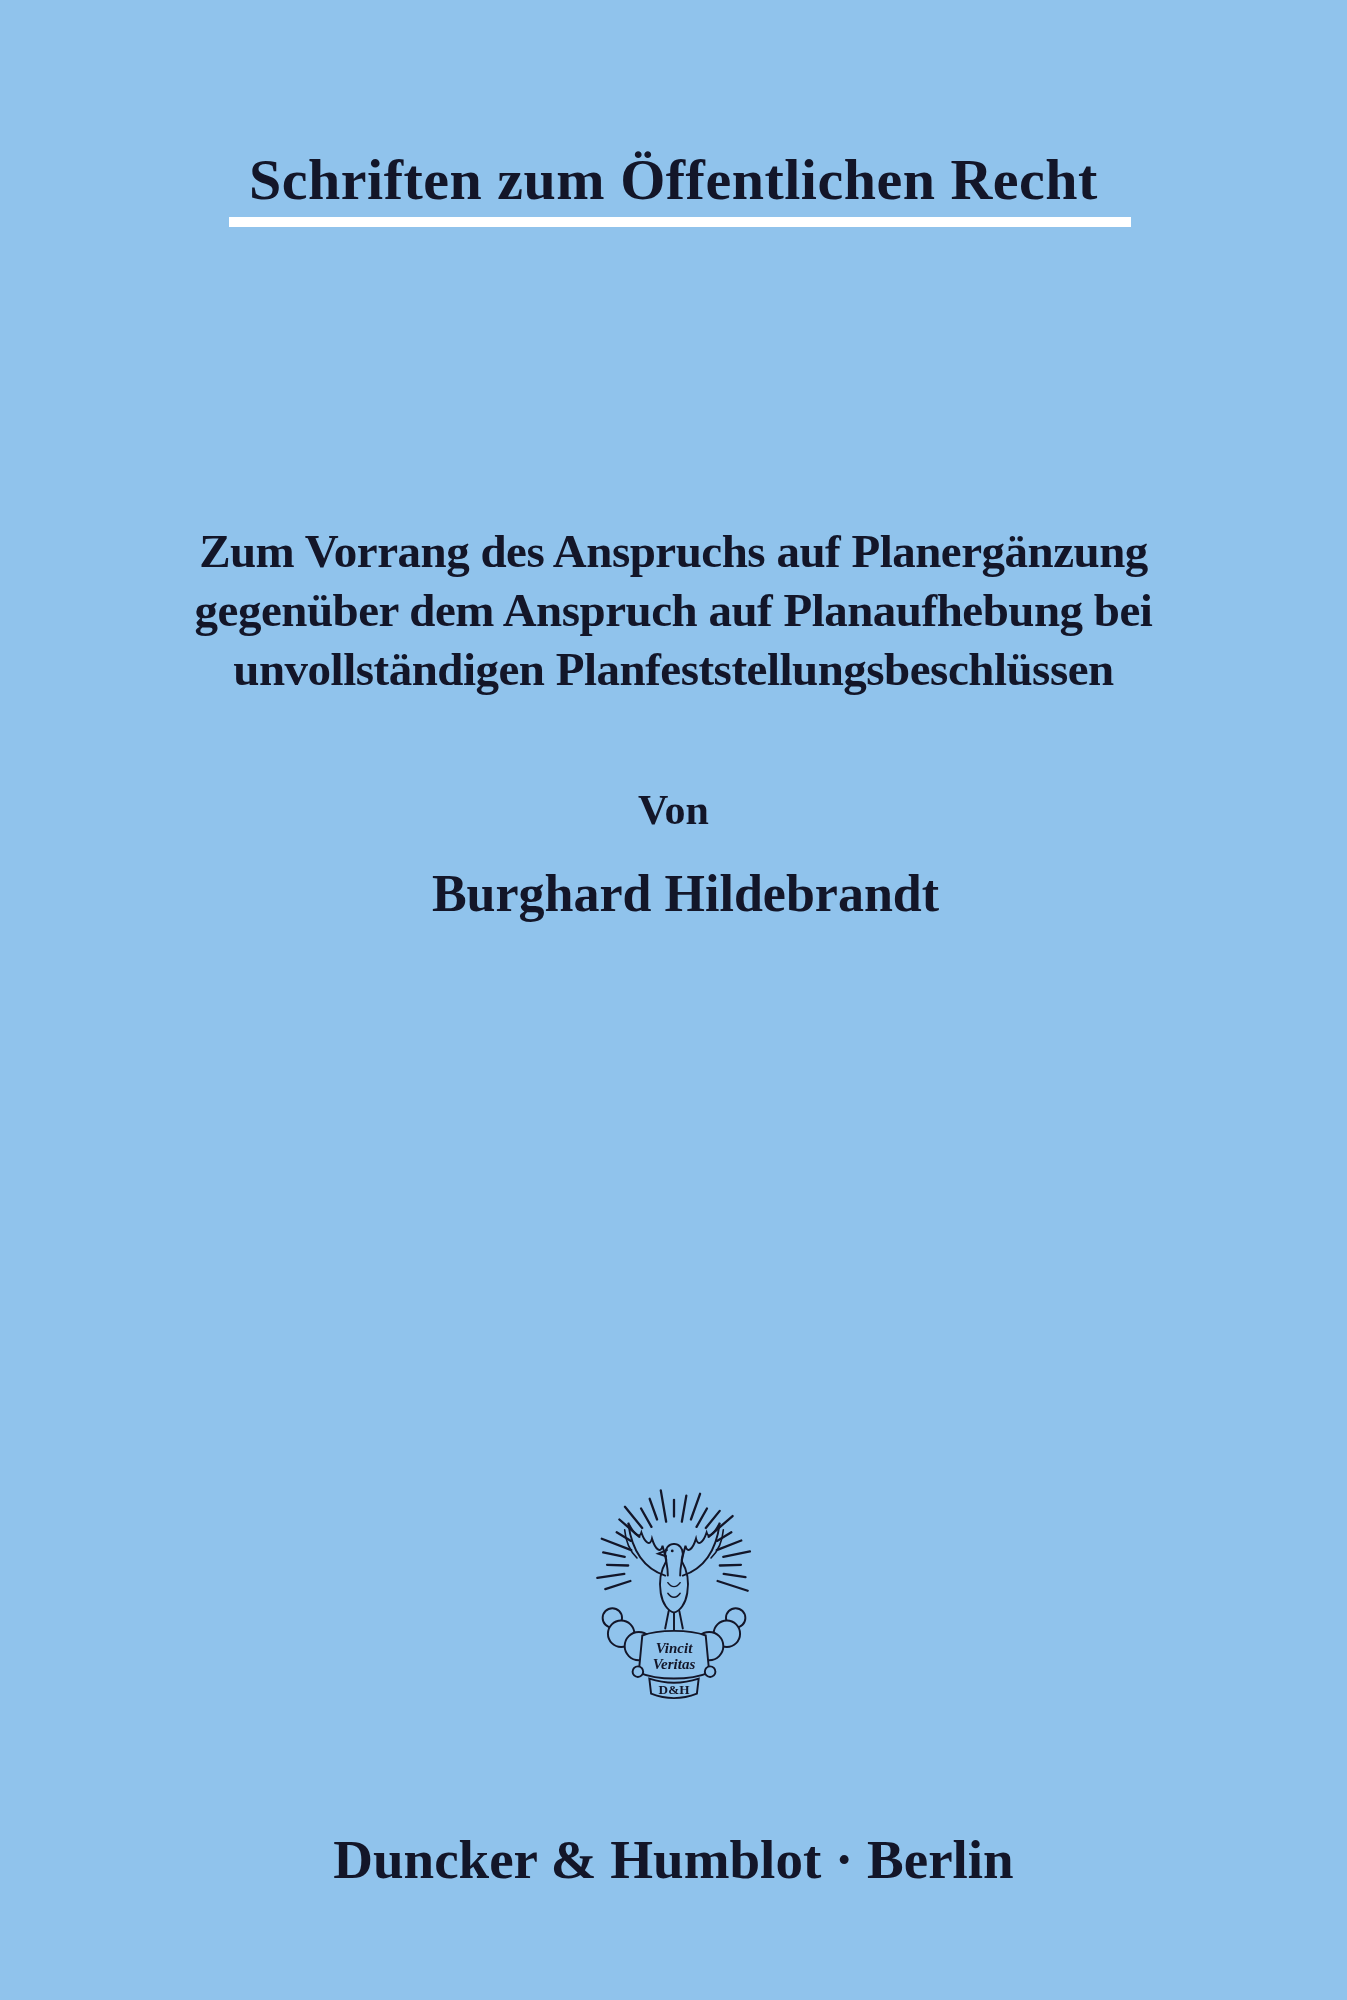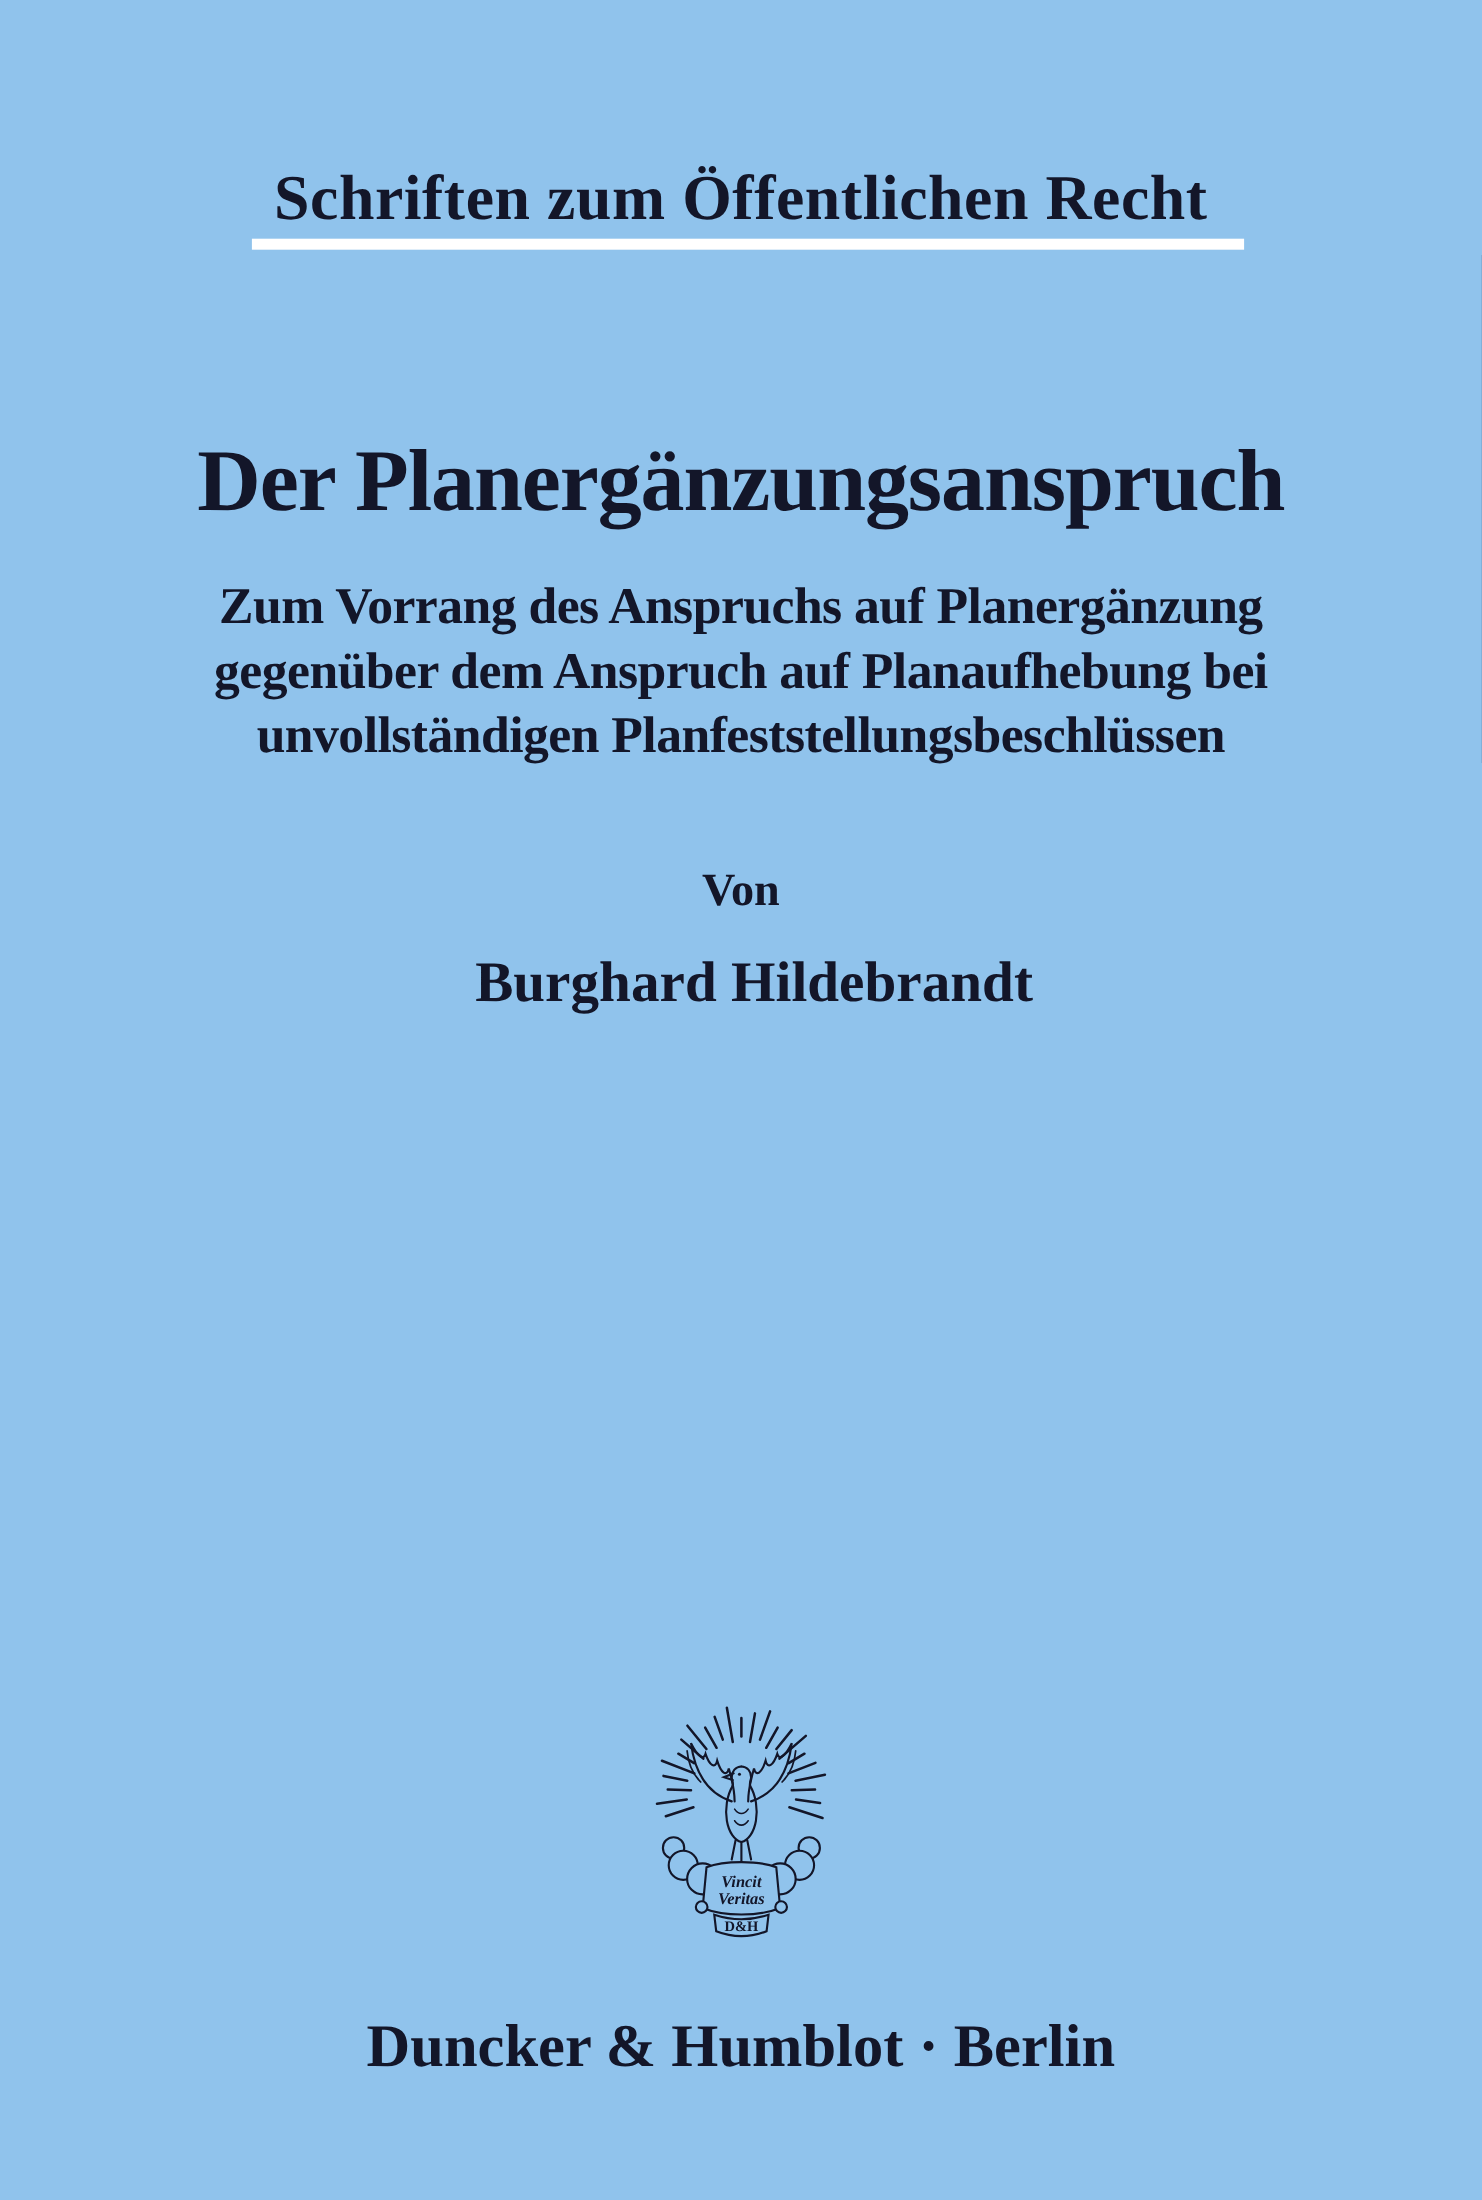--- a/index.html
+++ b/index.html
@@ -53,21 +53,21 @@
     top: 786px;
     font-size: 42px;
   }
   .author-name {
     top: 864px;
     font-size: 52px;
     margin-left: 12px;
   }
   .publisher-logo {
     position: absolute;
-    top: 1546px;
+    top: 1484px;
     left: 50%;
     transform: translateX(-50%);
     width: 178px;
     height: 222px;
   }
   .publisher-logo svg { width: 100%; height: 100%; display: block; }
   .imprint {
     top: 1780px;
     font-size: 55px;
     margin-top: 48px;
@@ -85,21 +85,20 @@
 </head>
 <body>
 
 <div class="page">
 
   <div class="centered series-title">Schriften zum Öffentlichen Recht</div>
 
   <div class="series-rule"></div>
 
 
-  <h1 class="centered book-title">Der Planergänzungsanspruch</h1>
 
   <div class="centered book-subtitle">
     <div>Zum Vorrang des Anspruchs auf Planergänzung</div>
     <div>gegenüber dem Anspruch auf Planaufhebung bei</div>
     <div>unvollständigen Planfeststellungsbeschlüssen</div>
   </div>
 
   <div class="centered von-label">Von</div>
 
   <div class="centered author-name">Burghard Hildebrandt</div>

